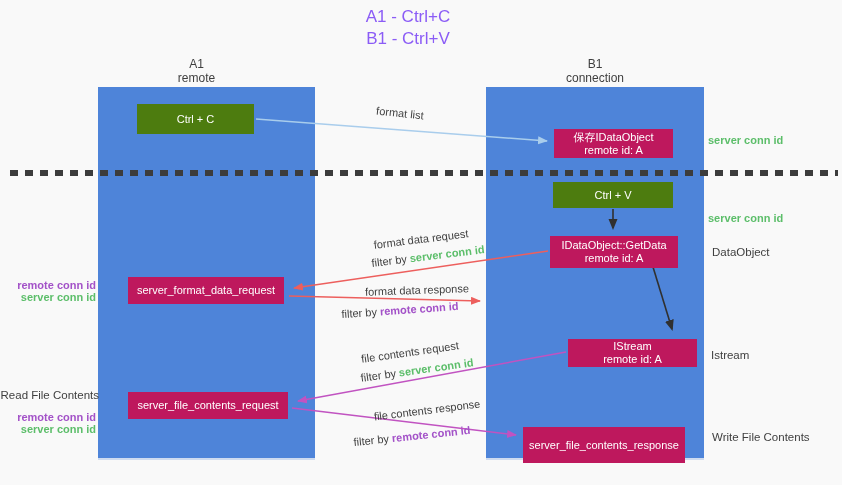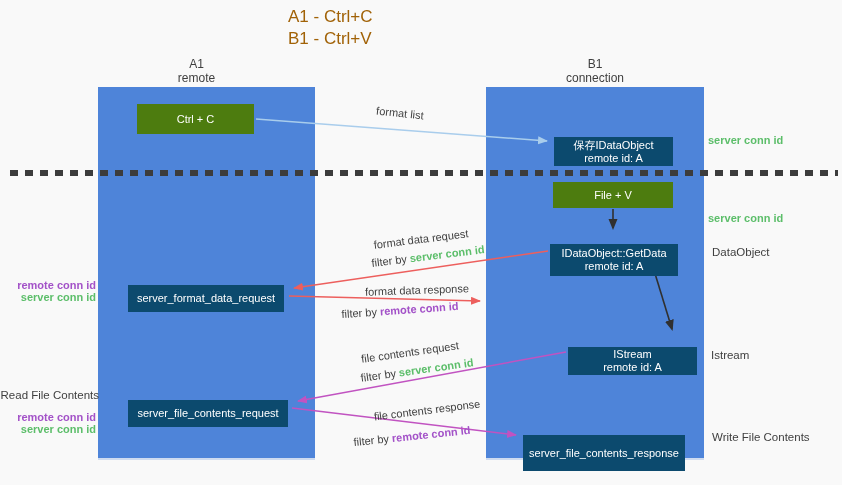--- a/index.html
+++ b/index.html
@@ -1,26 +1,26 @@
 <!DOCTYPE html>
 <html><head>
 <meta charset="utf-8">
 <style>
   html,body{margin:0;padding:0;}
   body{font-family:"Liberation Sans","DejaVu Sans",sans-serif;background:#f9f9f9;}
   .canvas{position:relative;width:842px;height:485px;background:#f9f9f9;overflow:hidden;}
   .column{position:absolute;background:#4e84d9;box-shadow:0 2px 0 rgba(78,132,217,.25);}
   .col-header{position:absolute;text-align:center;font-size:12px;line-height:14px;color:#3f3f3f;}
-  .title{position:absolute;text-align:left;font-size:17px;line-height:22px;color:#a16207;}
+  .title{position:absolute;text-align:center;font-size:17px;line-height:22px;color:#8b5cf6;}
   .dashed{position:absolute;left:10px;top:170px;width:828px;height:6px;
           background:repeating-linear-gradient(to right,#3c3c3c 0 8px,transparent 8px 15px);}
   .node{position:absolute;display:flex;flex-direction:column;align-items:center;justify-content:center;
         color:#fff;font-size:11px;line-height:13px;text-align:center;white-space:nowrap;}
   .green{background:#4d7c0f;}
-  .orange{background:#0c4a6e;margin-top:8px;}
+  .orange{background:#be185d;}
   .flabel{position:absolute;font-size:11px;color:#3f3f3f;white-space:nowrap;
           transform:translate(-50%,-50%) rotate(var(--r,0deg));}
   .flabel .gap{margin-left:3px;}
   .g{color:#5cbe6a;font-weight:bold;}
   .p{color:#a352c8;font-weight:bold;}
   .side{position:absolute;font-size:11px;white-space:nowrap;}
   .side.dark{color:#3f3f3f;font-size:11.5px;}
   .ralign{text-align:right;}
   svg.arrows{position:absolute;left:0;top:0;pointer-events:none;}
 </style>
@@ -73,21 +73,21 @@
   </svg>
 
   <div class="node green" style="left:137px;top:104px;width:117px;height:30px;">
     <span>Ctrl + C</span>
   </div>
   <div class="node orange" style="left:554px;top:129px;width:119px;height:29px;">
     <span>保存IDataObject</span>
     <span>remote id: A</span>
   </div>
   <div class="node green" style="left:553px;top:182px;width:120px;height:26px;">
-    <span>File + V</span>
+    <span>Ctrl + V</span>
   </div>
   <div class="node orange" style="left:550px;top:236px;width:128px;height:32px;">
     <span>IDataObject::GetData</span>
     <span>remote id: A</span>
   </div>
   <div class="node orange" style="left:128px;top:277px;width:156px;height:27px;">
     <span>server_format_data_request</span>
   </div>
   <div class="node orange" style="left:568px;top:339px;width:129px;height:28px;">
     <span>IStream</span>

